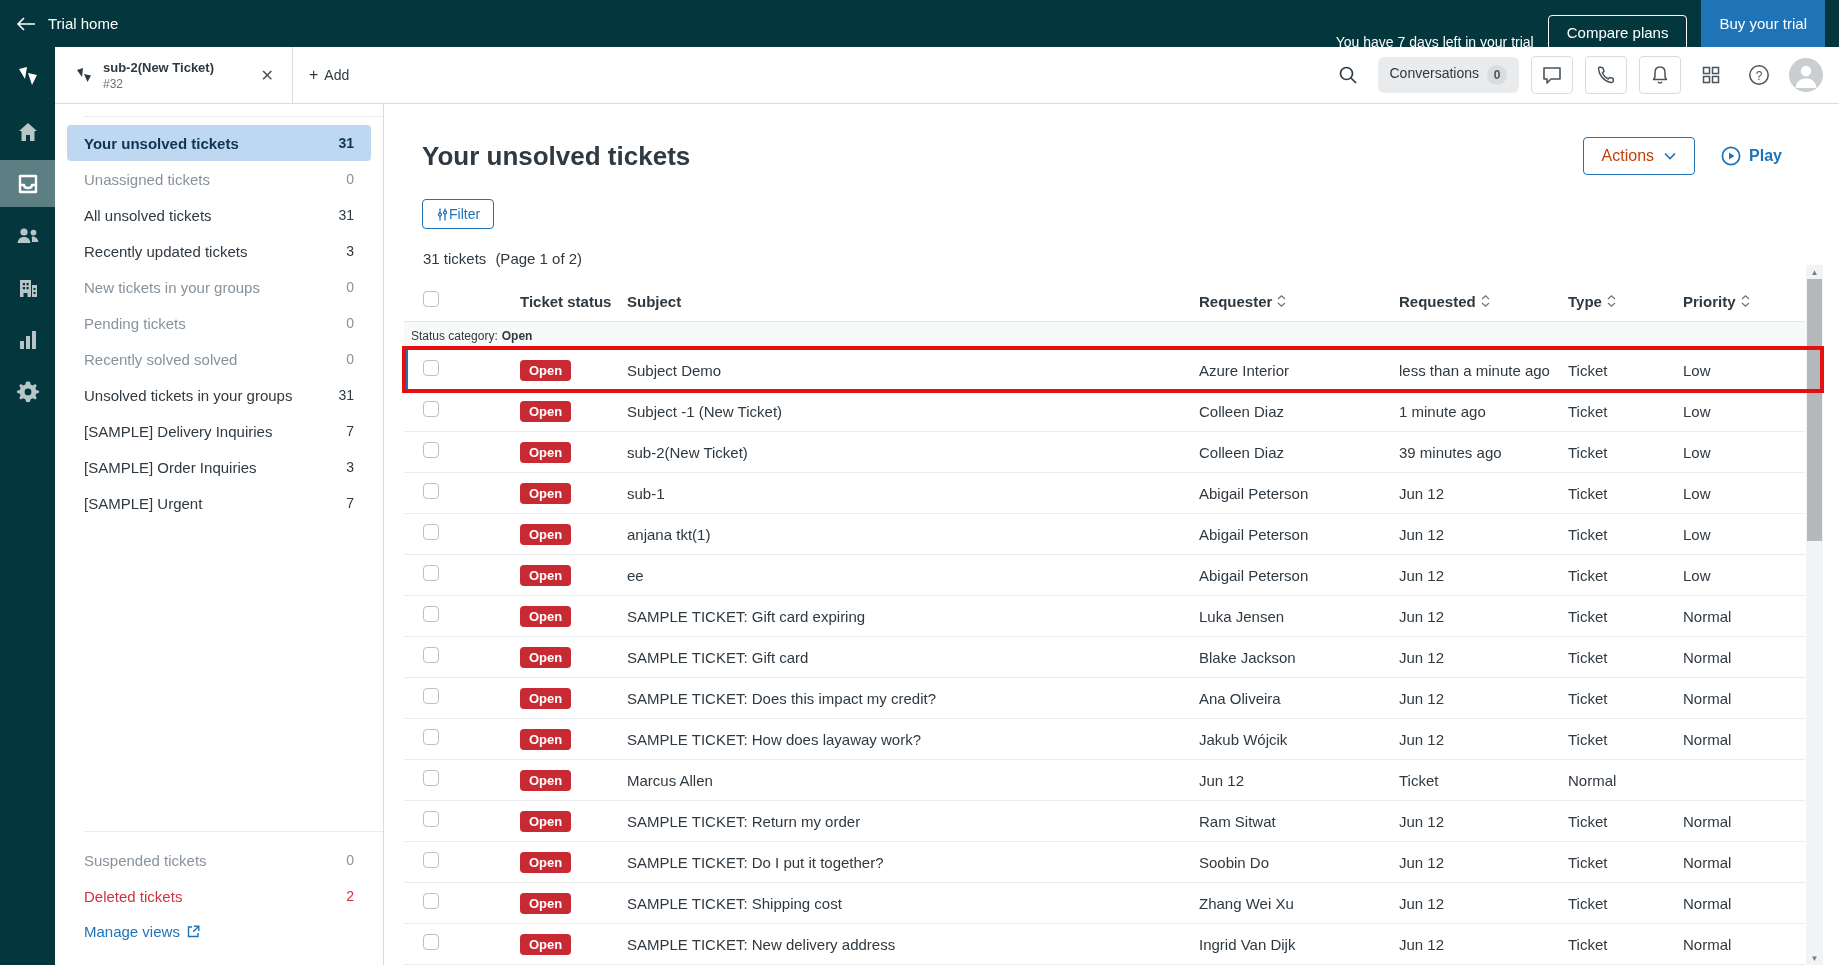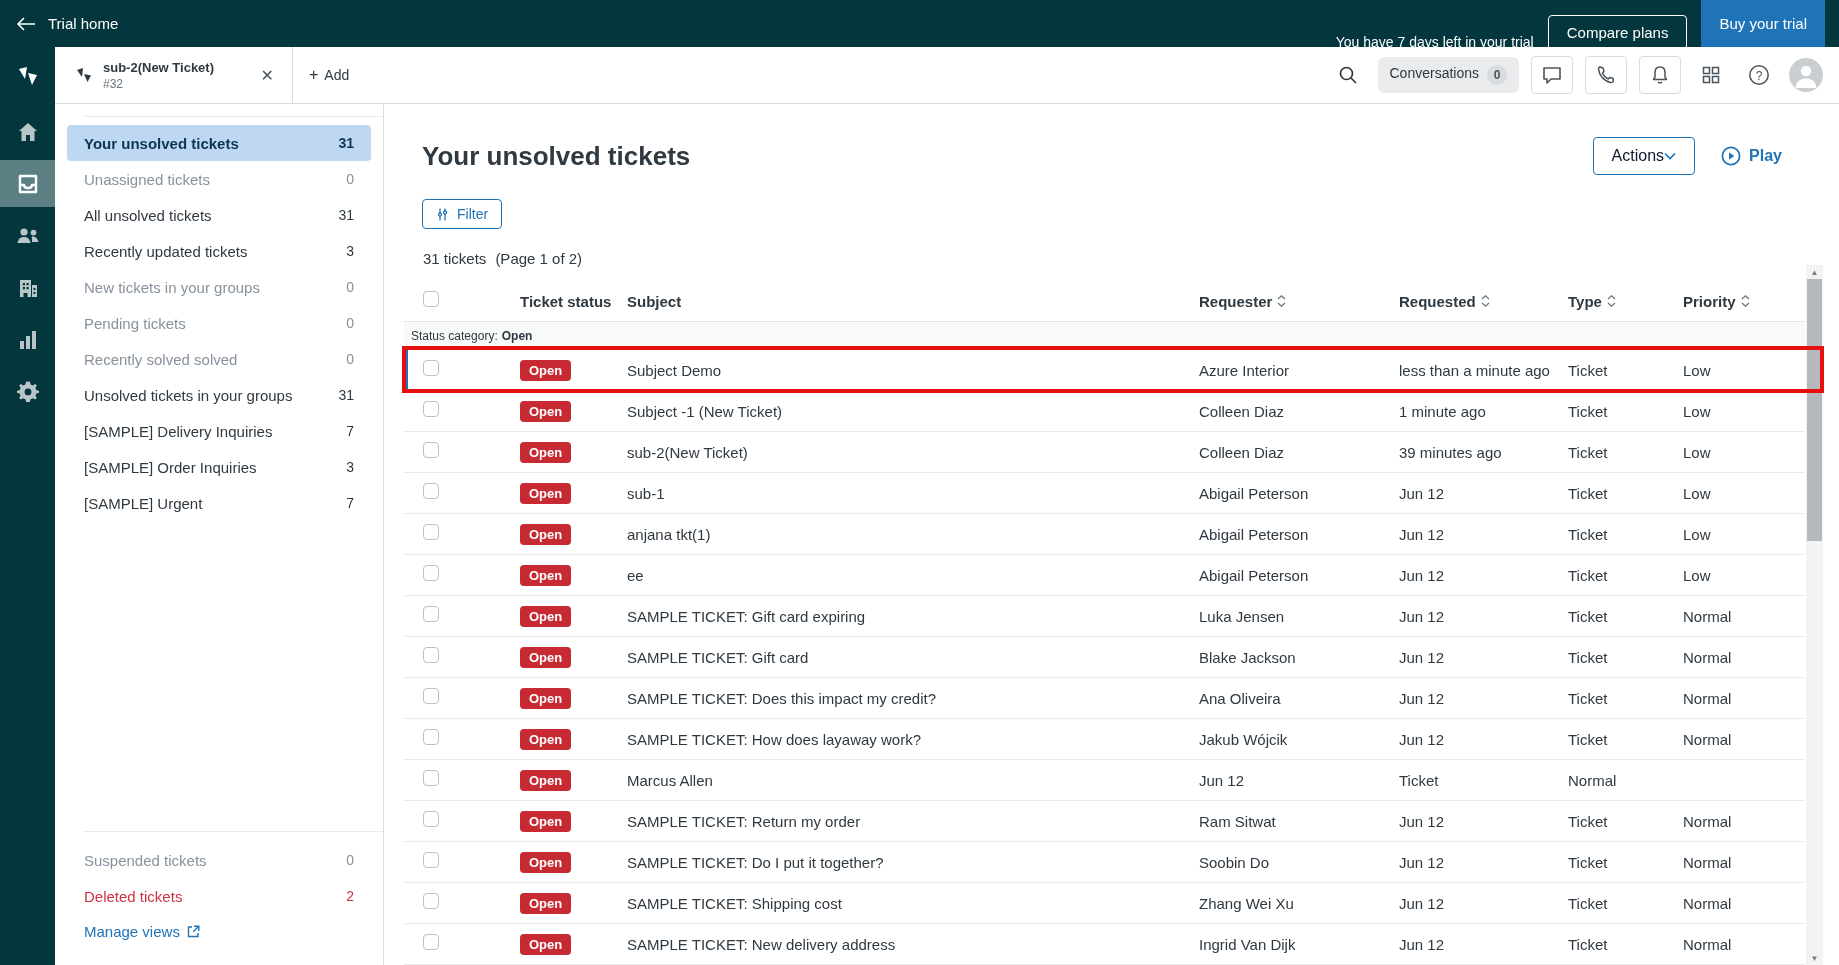--- a/index.html
+++ b/index.html
@@ -62,26 +62,26 @@
   .vi-count { font-size:14px; }
   .views-footer { position:absolute; left:0; right:0; bottom:16px; }
   .views-footer .views-divider { margin-bottom:10px; }
   .manage-link { display:flex; align-items:center; gap:7px; margin:0 12px; padding:9px 17px;
     color:#1f73b7; font-size:15px; cursor:pointer; }
 
   
   .main { position:absolute; left:384px; top:104px; width:1455px; height:861px; background:#fff; }
   .main-titlebar { display:flex; align-items:center; padding:33px 57px 0 38px; }
   .page-title { font-size:26px; color:#2f3941; flex:1; }
-  .actions-btn { display:flex; align-items:center; border:1px solid #1f73b7; border-radius:4px;
-    background:#fff; color:#0f172a; font-size:16px; padding:9px 18px; cursor:pointer; font-family:inherit; }
+  .actions-btn { display:flex; align-items:center; gap:10px; border:1px solid #1f73b7; border-radius:4px;
+    background:#fff; color:#c2410c; font-size:16px; padding:9px 18px; cursor:pointer; font-family:inherit; }
   .play-btn { display:flex; align-items:center; gap:8px; color:#1f73b7; font-size:16px;
     margin-left:26px; cursor:pointer; background:none; border:none; font-family:inherit;font-weight:bold; }
   .filter-row { padding:24px 0 0 38px; }
-  .filter-btn { display:inline-flex; align-items:center; gap:8px; border:1px solid #1f73b7; border-radius:4px;
+  .filter-btn { display:inline-flex; align-items:center; gap:0; border:1px solid #1f73b7; border-radius:4px;
     background:#fff; color:#1f73b7; font-size:14px; padding:6px 13px; cursor:pointer; font-family:inherit; }
   .count-row { padding:21px 0 0 39px; font-size:15px; color:#2f3941; display:flex; gap:9px; }
 
   
   .table-wrap { position:relative; margin:14px 0 0 20px; width:1401px; }
   .trow-grid { display:grid; grid-template-columns:97px 107px 572px 200px 169px 115px 1fr;
     align-items:center; padding-left:19px; }
   .thead { height:40px; }
   .th { font-size:15px; font-weight:bold; color:#2f3941; display:flex; align-items:center; gap:5px; }
   .sort-glyph { display:inline-flex; flex-direction:column; line-height:0; color:#68737d; }

